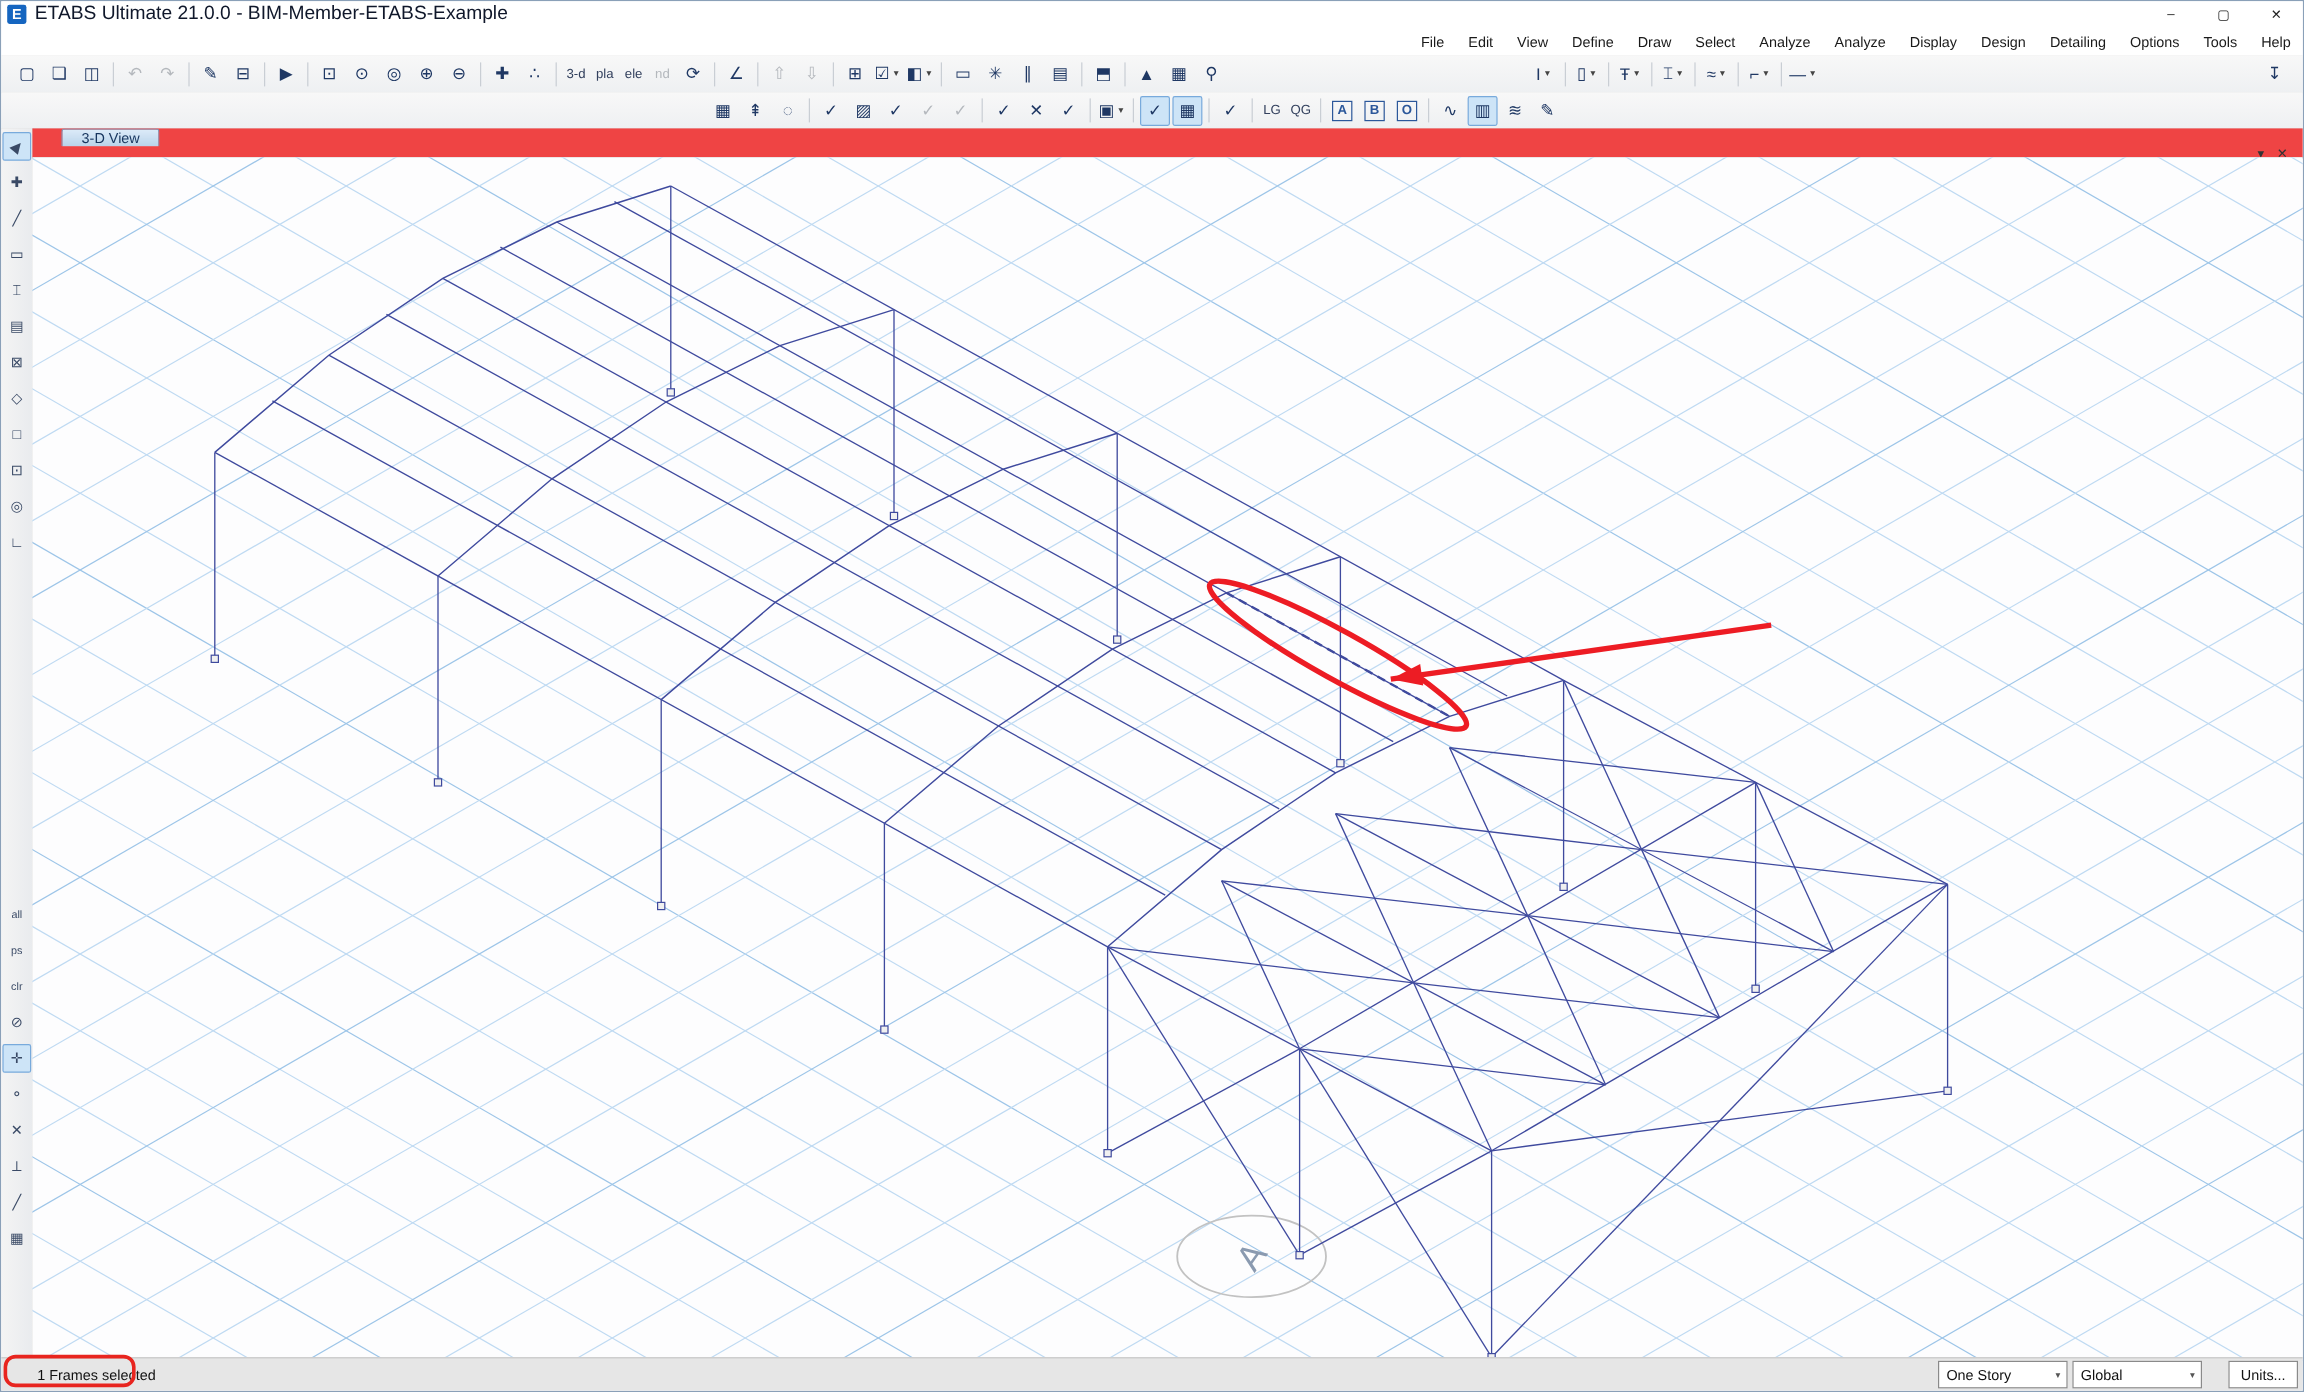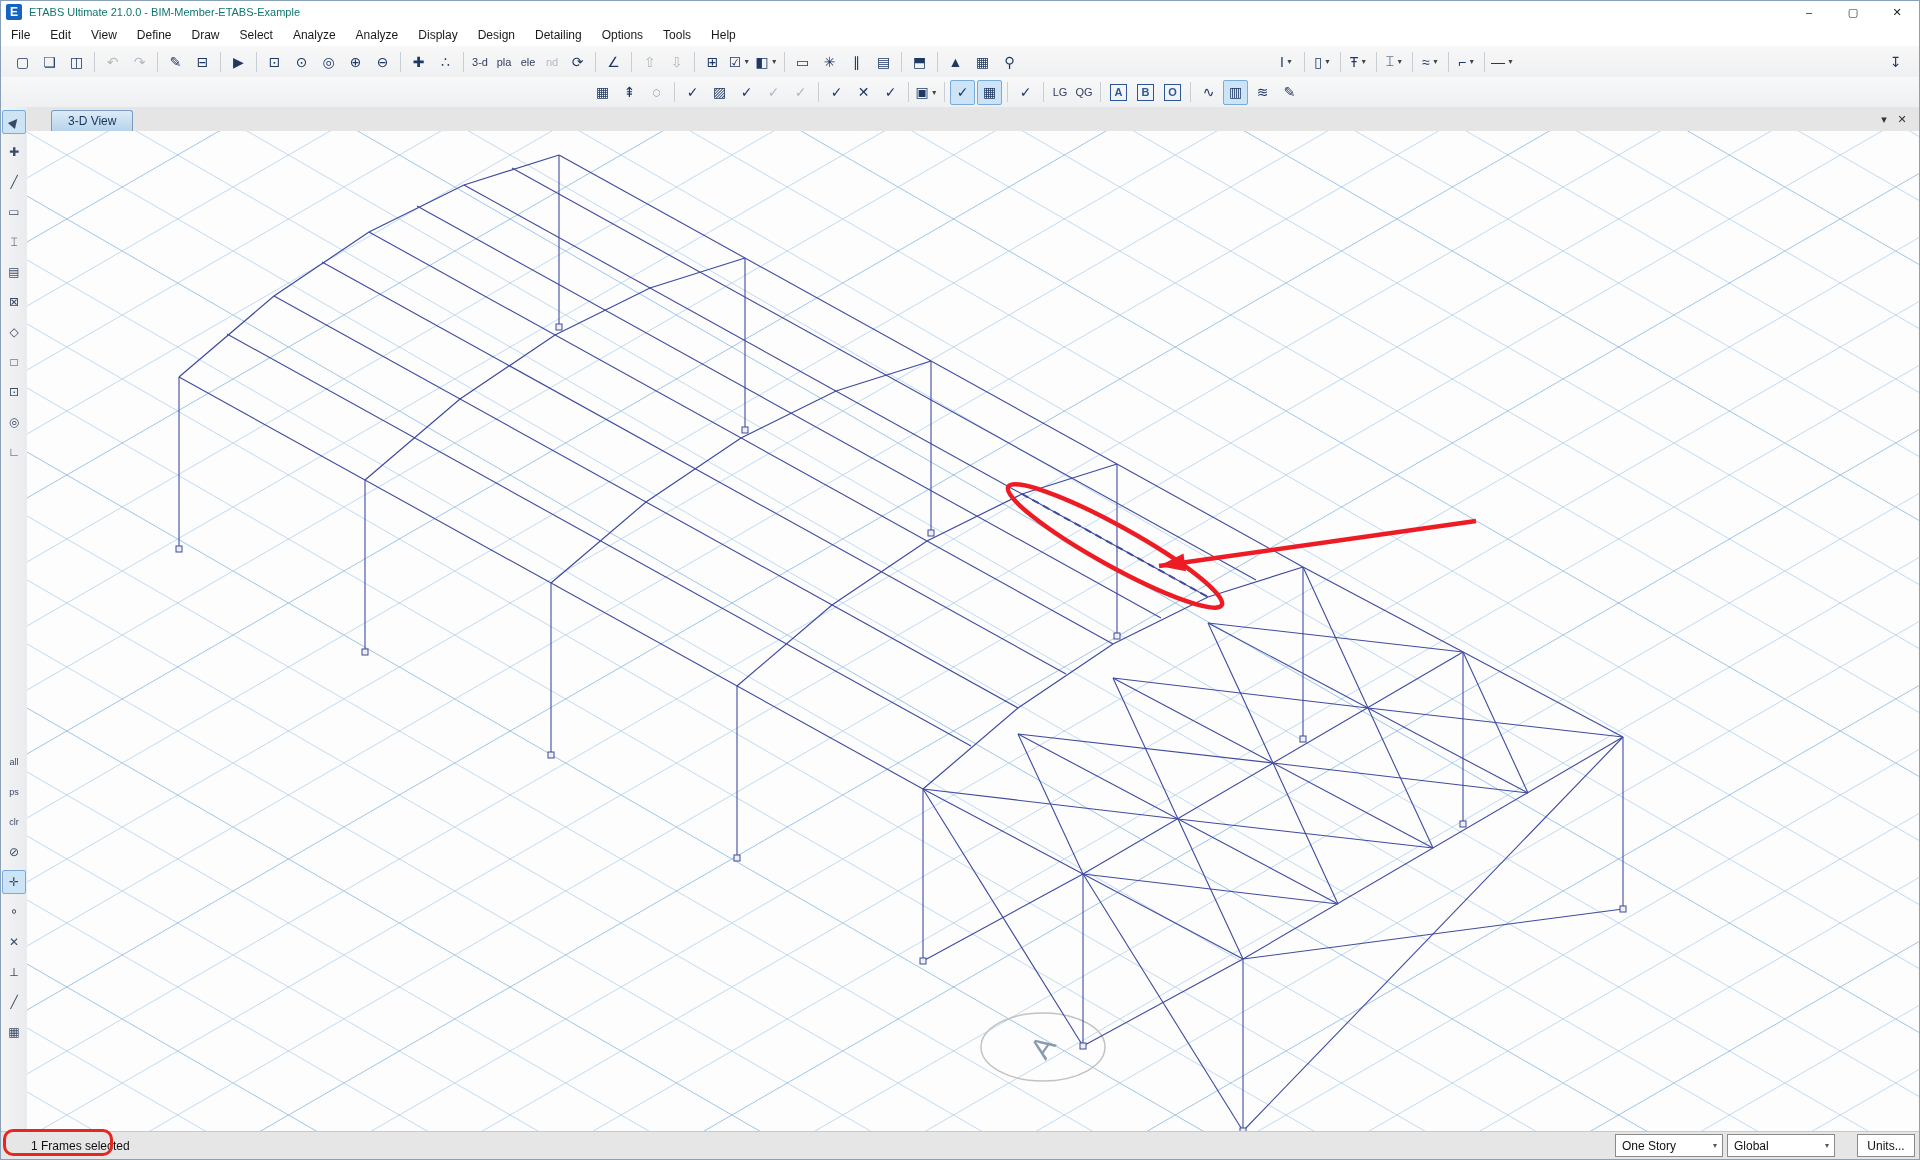--- a/index.html
+++ b/index.html
@@ -2,26 +2,26 @@
 <html><head>
 <meta charset="utf-8">
 <style>
   html,body{margin:0;padding:0;background:#999;}
   #app{position:relative;width:1920px;height:1160px;background:#fff;overflow:hidden;
        font-family:"Liberation Sans","DejaVu Sans",sans-serif;border:1px solid #8aa0b8;box-sizing:border-box;}
   
   #titlebar{position:absolute;left:0;top:0;width:100%;height:22px;background:#ffffff;display:flex;align-items:center;}
   #applogo{width:16px;height:16px;margin:0 7px 0 5px;background:#1565c0;color:#fff;font-weight:bold;
            font-size:12px;display:flex;align-items:center;justify-content:center;border-radius:2px;}
-  #apptitle{font-size:11px;color:#0f766e;}
+  #apptitle{font-size:16px;color:#0f172a;}
   #winbtns{margin-left:auto;display:flex;height:100%;}
   .winbtn{width:44px;height:100%;display:flex;align-items:center;justify-content:center;font-size:11px;color:#222;}
   
   #menubar{position:absolute;left:0;top:22px;width:100%;height:23px;background:#ffffff;display:flex;align-items:center;
-           border-bottom:1px solid #e4e4e4;}
+           border-bottom:1px solid #e4e4e4;justify-content:flex-end;}
   .menuitem{font-size:12px;color:#1a1a1a;padding:3px 10px;cursor:default;}
   
   .toolbar{position:absolute;left:0;width:100%;background:linear-gradient(#f8f8f8,#eef0f2);display:flex;align-items:center;}
   #toolbar1{top:45px;height:31px;border-bottom:1px solid #e0e0e0;}
   #toolbar2{top:76px;height:30px;border-bottom:1px solid #d5d5d5;}
   .tbtn{min-width:23px;height:23px;margin:0 1px;display:flex;align-items:center;justify-content:center;
         color:#1f3864;font-size:14px;border:1px solid transparent;border-radius:2px;position:relative;}
   .tbtn.txt{font-size:11px;color:#33415e;min-width:20px;}
   .tbtn.dis{color:#b4b8bd;}
   .tbtn.on{background:#cde4f7;border-color:#78aadc;}
@@ -30,22 +30,22 @@
   .dd{font-size:7px;color:#444;margin-left:2px;}
   .tsep{width:1px;height:20px;background:#c9ced4;margin:0 4px;flex:0 0 1px;}
   
   #lefttoolbar{position:absolute;left:0;top:106px;width:26px;bottom:27px;background:linear-gradient(90deg,#f4f4f4,#e9ebee);
       border-right:1px solid #cfcfcf;display:flex;flex-direction:column;align-items:center;}
   #lefttoolbar .tbtn{margin:3px 0;width:22px;min-width:22px;height:22px;font-size:12px;color:#3a4a66;}
   #lefttoolbar .tbtn.txt{font-size:9px;text-align:right;}
   .rotm45{transform:rotate(-50deg);display:inline-block;}
   .gap{flex:0 0 280px;}
   
-  #tabstrip{position:absolute;left:26px;top:106px;right:0;height:24px;background:#e5e5e5;border-bottom:1px solid #9e9e9e;
-      display:flex;align-items:flex-end;}
+  #tabstrip{position:absolute;left:26px;top:106px;right:0;height:24px;background:#ef4444;border-bottom:1px solid #9e9e9e;
+      display:flex;align-items:flex-start;flex-direction:column;}
   #viewtab{margin-left:24px;height:20px;padding:0 16px;background:linear-gradient(#dcebf8,#b9d3ea);
       border:1px solid #7a9cc0;border-bottom:none;border-radius:3px 3px 0 0;display:flex;align-items:center;
       font-size:12px;color:#17355e;}
   #tabicons{margin-left:auto;margin-right:8px;display:flex;align-items:center;height:100%;}
   #tabicons div{width:18px;text-align:center;font-size:11px;color:#333;}
   
   #canvas{position:absolute;left:26px;top:130px;right:0;bottom:27px;background:#fdfdfe;}
   #canvas svg{position:absolute;left:0;top:0;}
   
   #statusbar{position:absolute;left:0;bottom:0;width:100%;height:27px;background:#e6e6e6;border-top:1px solid #c8c8c8;

